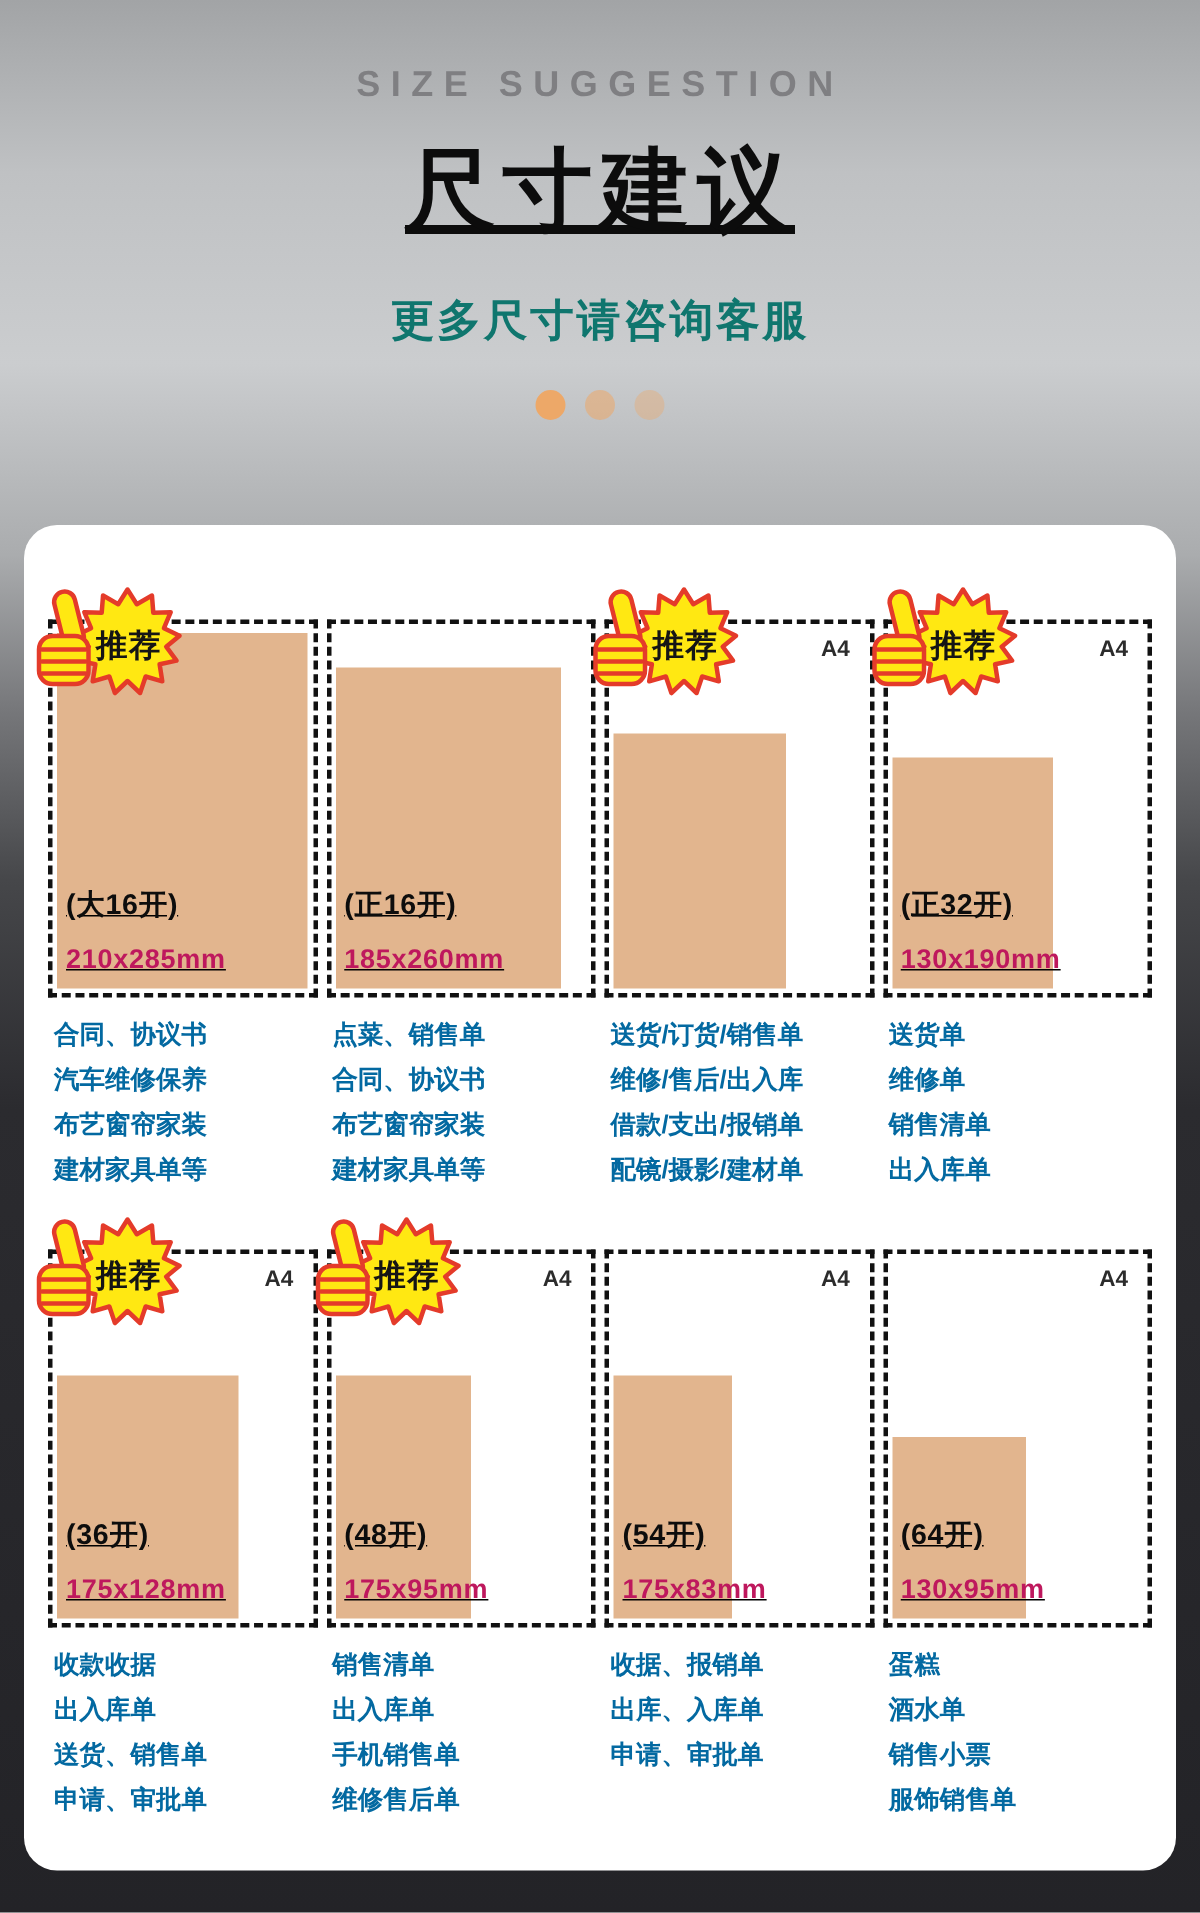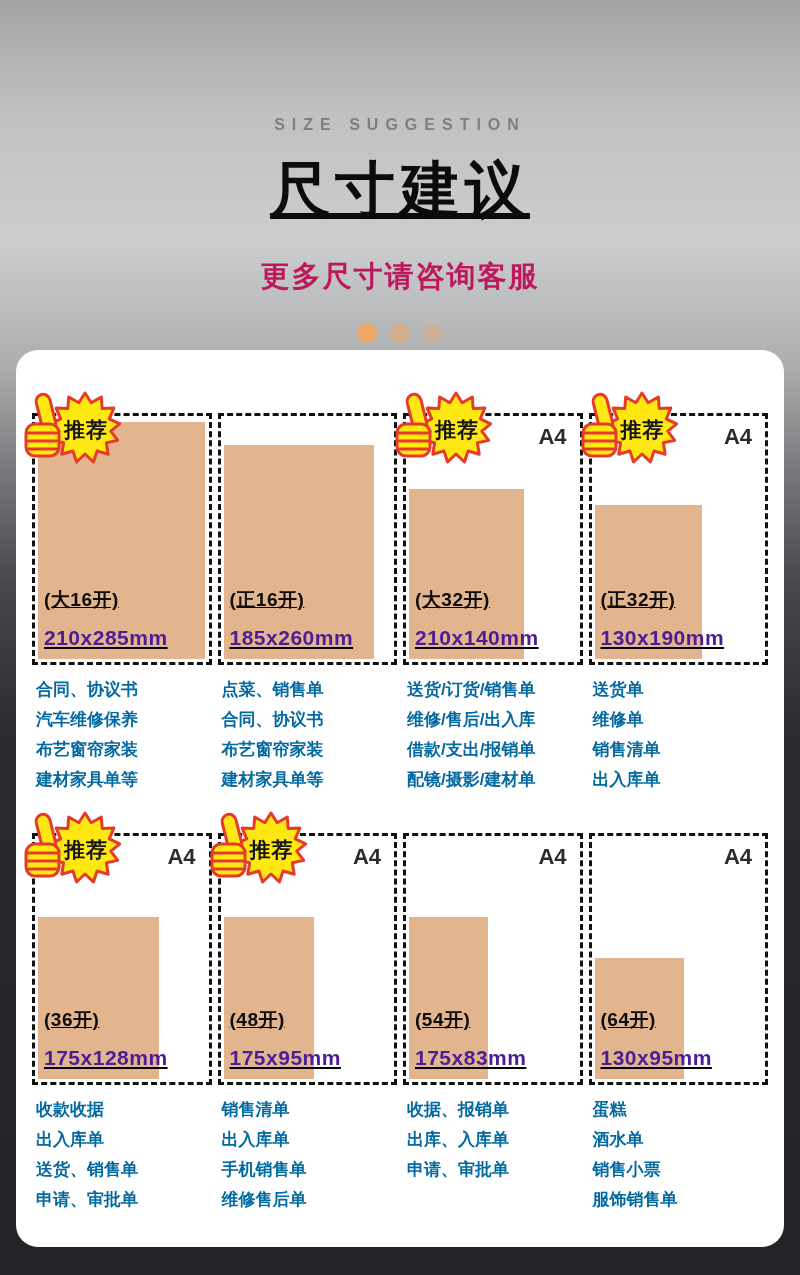--- a/index.html
+++ b/index.html
@@ -13,47 +13,47 @@
   html,body{margin:0;padding:0;}
   body{
     width:800px;height:1275px;overflow:hidden;
     font-family:"Liberation Sans","DejaVu Sans",sans-serif;
     background:linear-gradient(180deg,
       #a2a4a6 0%, #bfc1c3 9%, #cbcdcf 19%, #aaacae 29%,
       #77787b 37%, #46474a 46%, #2b2b2f 58%, #232327 100%);
   }
   
   .header{height:350px;text-align:center;}
-  .eyebrow{padding-top:116px;font-size:16px;font-weight:bold;letter-spacing:7px;color:#7f7f82;}
+  .eyebrow{padding-top:43px;font-size:24px;font-weight:bold;letter-spacing:7px;color:#7f7f82;}
   .title{margin-top:16px;font-size:60px;font-weight:900;letter-spacing:5px;color:#0c0c0c;text-decoration:underline;}
-  .subtitle{margin-top:26px;font-size:29px;font-weight:bold;letter-spacing:2px;color:#be185d;}
+  .subtitle{margin-top:26px;font-size:29px;font-weight:bold;letter-spacing:2px;color:#0f766e;}
   .dots{margin-top:26px;display:flex;justify-content:center;gap:13px;}
   .dot{width:20px;height:20px;border-radius:50%;background:var(--dot);}
   .dot:nth-child(2){opacity:.55;}
   .dot:nth-child(3){opacity:.38;}
   
   .card{margin:0 16px;height:897px;background:var(--card-bg);border-radius:22px;position:relative;}
   .grid{display:grid;grid-template-columns:repeat(4,1fr);column-gap:6px;padding:0 16px;}
   .grid.row1{padding-top:63px;}
   .grid.row2{margin-top:34px;}
   .panel{position:relative;}
   .box{position:relative;height:252px;border:3px dashed #111;background:#fff;}
   .fill{position:absolute;left:3px;bottom:3px;background:var(--paper-fill);}
   .p1 .fill{width:167px;height:237px;}
   .p2 .fill{width:150px;height:214px;}
   .p3 .fill{width:115px;height:170px;}
   .p4 .fill{width:107px;height:154px;}
   .p5 .fill{width:121px;height:162px;}
   .p6 .fill{width:90px;height:162px;}
   .p7 .fill{width:79px;height:162px;}
   .p8 .fill{width:89px;height:121px;}
-  .a4{position:absolute;top:8px;right:13px;font-size:22px;font-weight:600;color:#2c2c2c;z-index:1;}
+  .a4{position:absolute;top:8px;right:13px;font-size:15px;font-weight:600;color:#2c2c2c;z-index:1;}
   .size-meta{position:absolute;left:9px;bottom:12px;z-index:1;text-decoration:underline;}
   .size-name{font-size:19px;font-weight:800;color:#0d0d0d;margin-bottom:13px;letter-spacing:.5px;}
-  .size-mm{font-size:21px;font-weight:800;color:#4c1d95;letter-spacing:.5px;}
+  .size-mm{font-size:18px;font-weight:800;color:#be185d;letter-spacing:.5px;}
   .uses{list-style:none;margin:10px 0 0;padding:0 0 0 4px;min-height:124px;}
   .uses li{font-size:17px;font-weight:600;color:#0369a1;line-height:30px;white-space:nowrap;}
   
   .badge{position:absolute;top:-27px;left:-14px;width:104px;height:80px;z-index:3;pointer-events:none;}
   .badge svg{width:100%;height:100%;display:block;}
   .badge-text{position:absolute;left:43px;top:27px;font-size:21px;font-weight:900;color:#151515;letter-spacing:1px;}
 </style>
 </head>
 <body>
 
@@ -123,24 +123,20 @@
             <g fill="var(--badge-yellow)" stroke="var(--badge-red)" stroke-width="3" stroke-linejoin="round" stroke-linecap="round">
               <rect x="18" y="5" width="14" height="38" rx="7" transform="rotate(-14 25 24)"></rect>
               <rect x="5" y="35" width="33" height="32" rx="9"></rect>
               <path d="M7 44 H36 M7 52 H36 M7 60 H36" fill="none"></path>
             </g>
           </svg>
           <span class="badge-text">推荐</span>
         </div>
         <span class="a4">A4</span>
         <div class="fill"></div>
-        <div class="size-meta">
-          <div class="size-name">(大32开)</div>
-          <div class="size-mm">210x140mm</div>
-        </div>
       </div>
       <ul class="uses">
         <li>送货/订货/销售单</li>
         <li>维修/售后/出入库</li>
         <li>借款/支出/报销单</li>
         <li>配镜/摄影/建材单</li>
       </ul>
     </div>
 
     <div class="panel p4">

